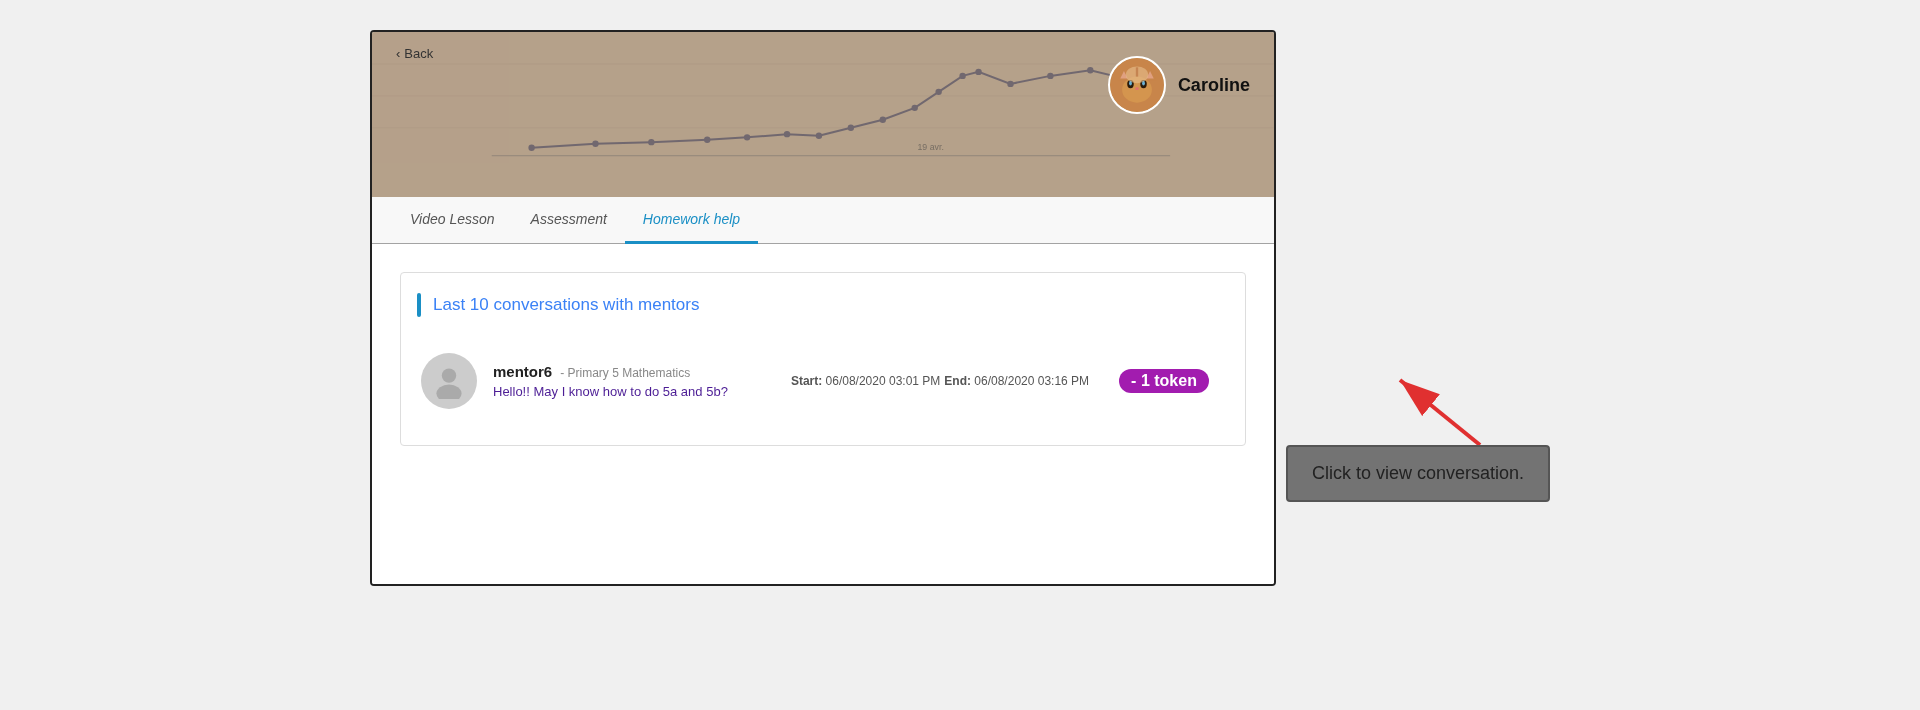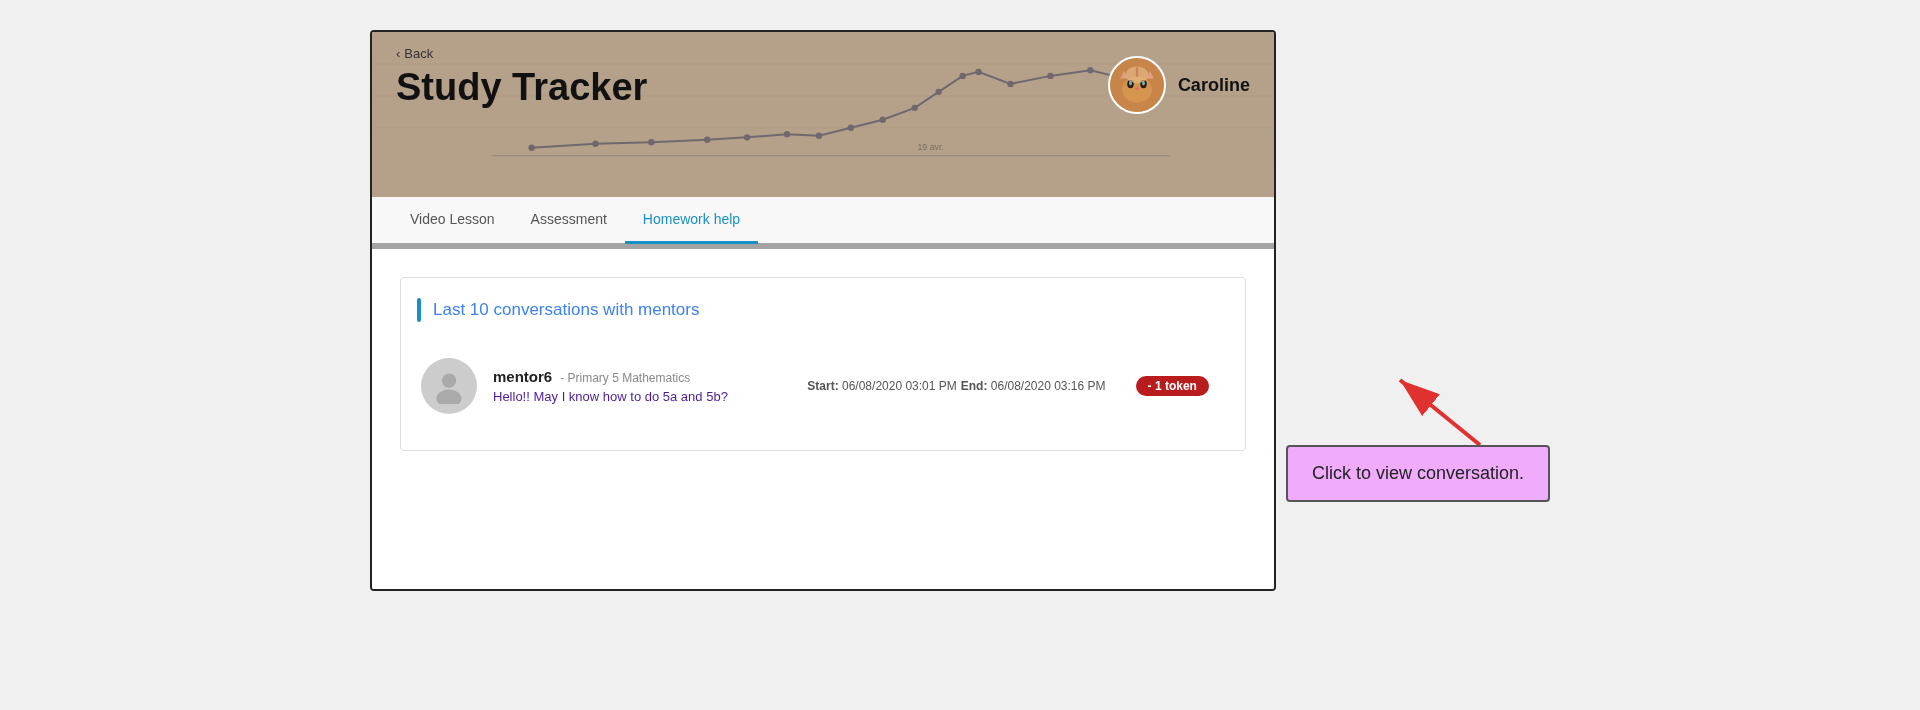--- a/index.html
+++ b/index.html
@@ -98,24 +98,25 @@
 
     .user-name {
       font-size: 18px;
       font-weight: 600;
       color: #111;
     }
 
     
     .tabs-bar {
       background: #f8f8f8;
-      border-bottom: 6px solid #a3a3a3;
+      border-bottom: 1px solid #a3a3a3;
       display: flex;
       gap: 0;
       padding: 0 20px;
+      font-style: italic;
     }
 
     .tab {
       padding: 14px 18px;
       font-size: 14px;
       color: #555;
       cursor: pointer;
       border-bottom: 3px solid transparent;
       margin-bottom: -1px;
     }
@@ -226,31 +227,31 @@
     .meta-line {
       font-size: 12px;
       color: #555;
     }
 
     .meta-label {
       font-weight: 600;
     }
 
     .token-badge {
-      background: #b91c1c;
+      background: #a21caf;
       color: #fff;
-      font-size: 12px;
+      font-size: 16px;
       font-weight: 600;
       padding: 3px 12px;
       border-radius: 20px;
       margin-left: 14px;
     }
 
     .tooltip-box {
-      background: #f0abfc;
+      background: #737373;
       border: 2px solid #555;
       border-radius: 4px;
       padding: 16px 24px;
       font-size: 18px;
       color: #222;
       white-space: nowrap;
     }
   </style>
 </head>
 <body>
@@ -292,21 +293,20 @@
         <line x1="150" y1="155" x2="1000" y2="155" stroke="#666" stroke-width="1"></line>
 
         <text x="700" y="148" font-size="11" fill="#444" text-anchor="middle">19 avr.</text>
       </svg>
 
       <div class="header-content">
         <div class="back-link">
           <span>‹</span>
           <span>Back</span>
         </div>
-        <div class="app-title">Study Tracker</div>
       </div>
 
       <div class="header-right">
         <div class="avatar">
 
           <svg viewBox="0 0 58 58" width="58" height="58">
             <circle cx="29" cy="29" r="29" fill="#c8854a"></circle>
             <ellipse cx="29" cy="34" rx="16" ry="14" fill="#d4954e"></ellipse>
 
             <ellipse cx="22" cy="28" rx="3.5" ry="4.5" fill="#2a1a0a"></ellipse>

